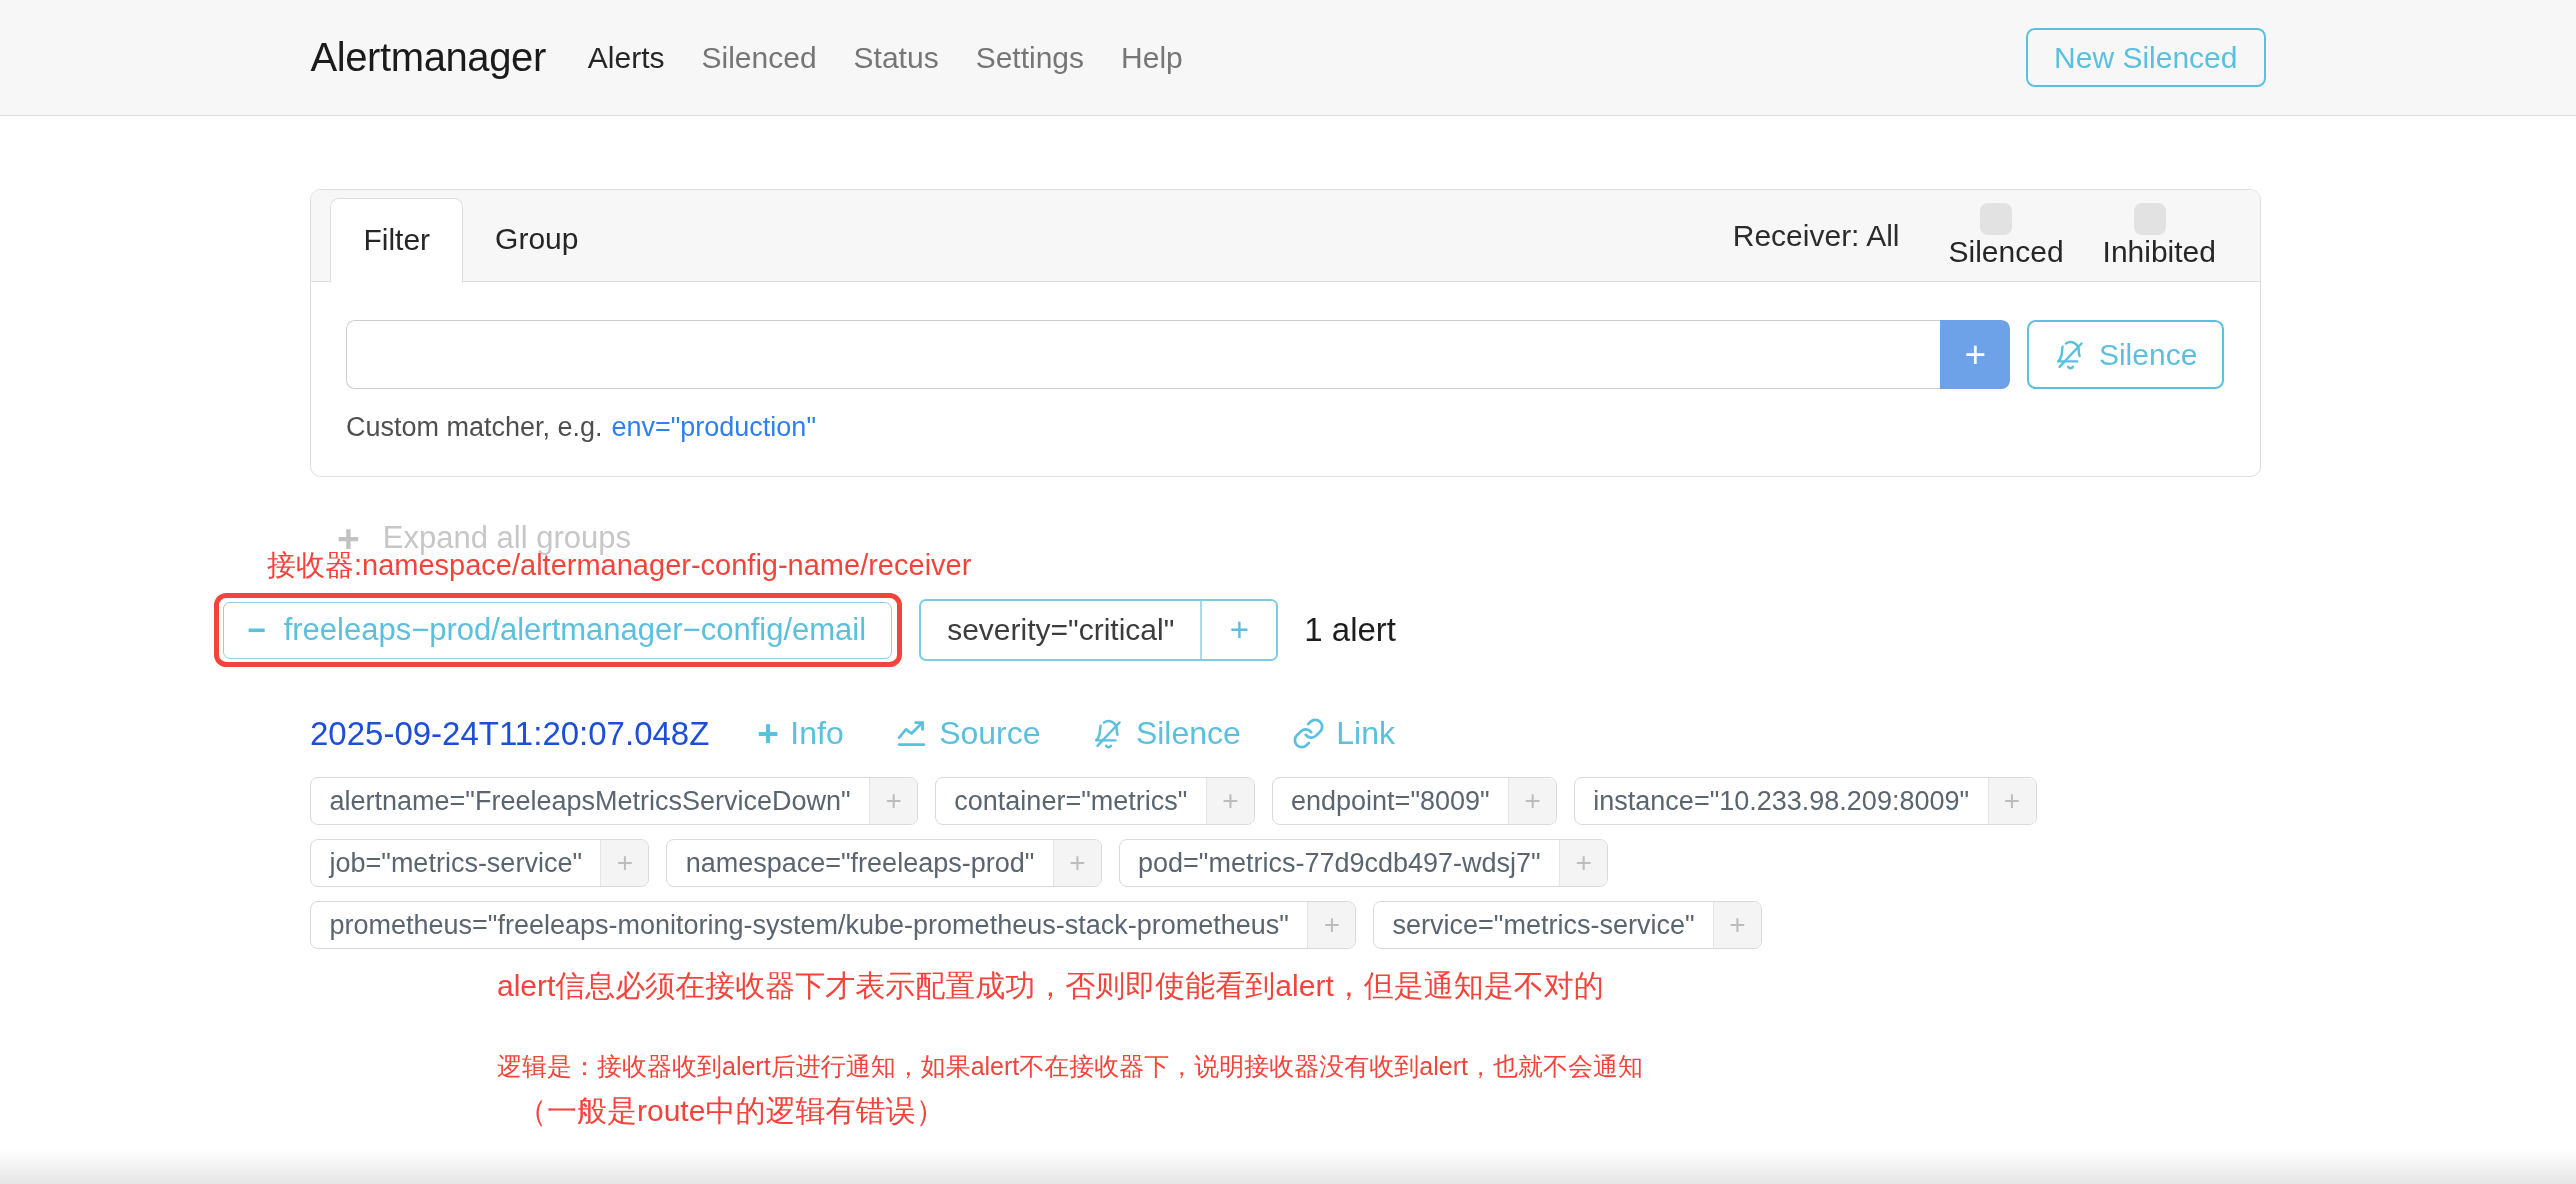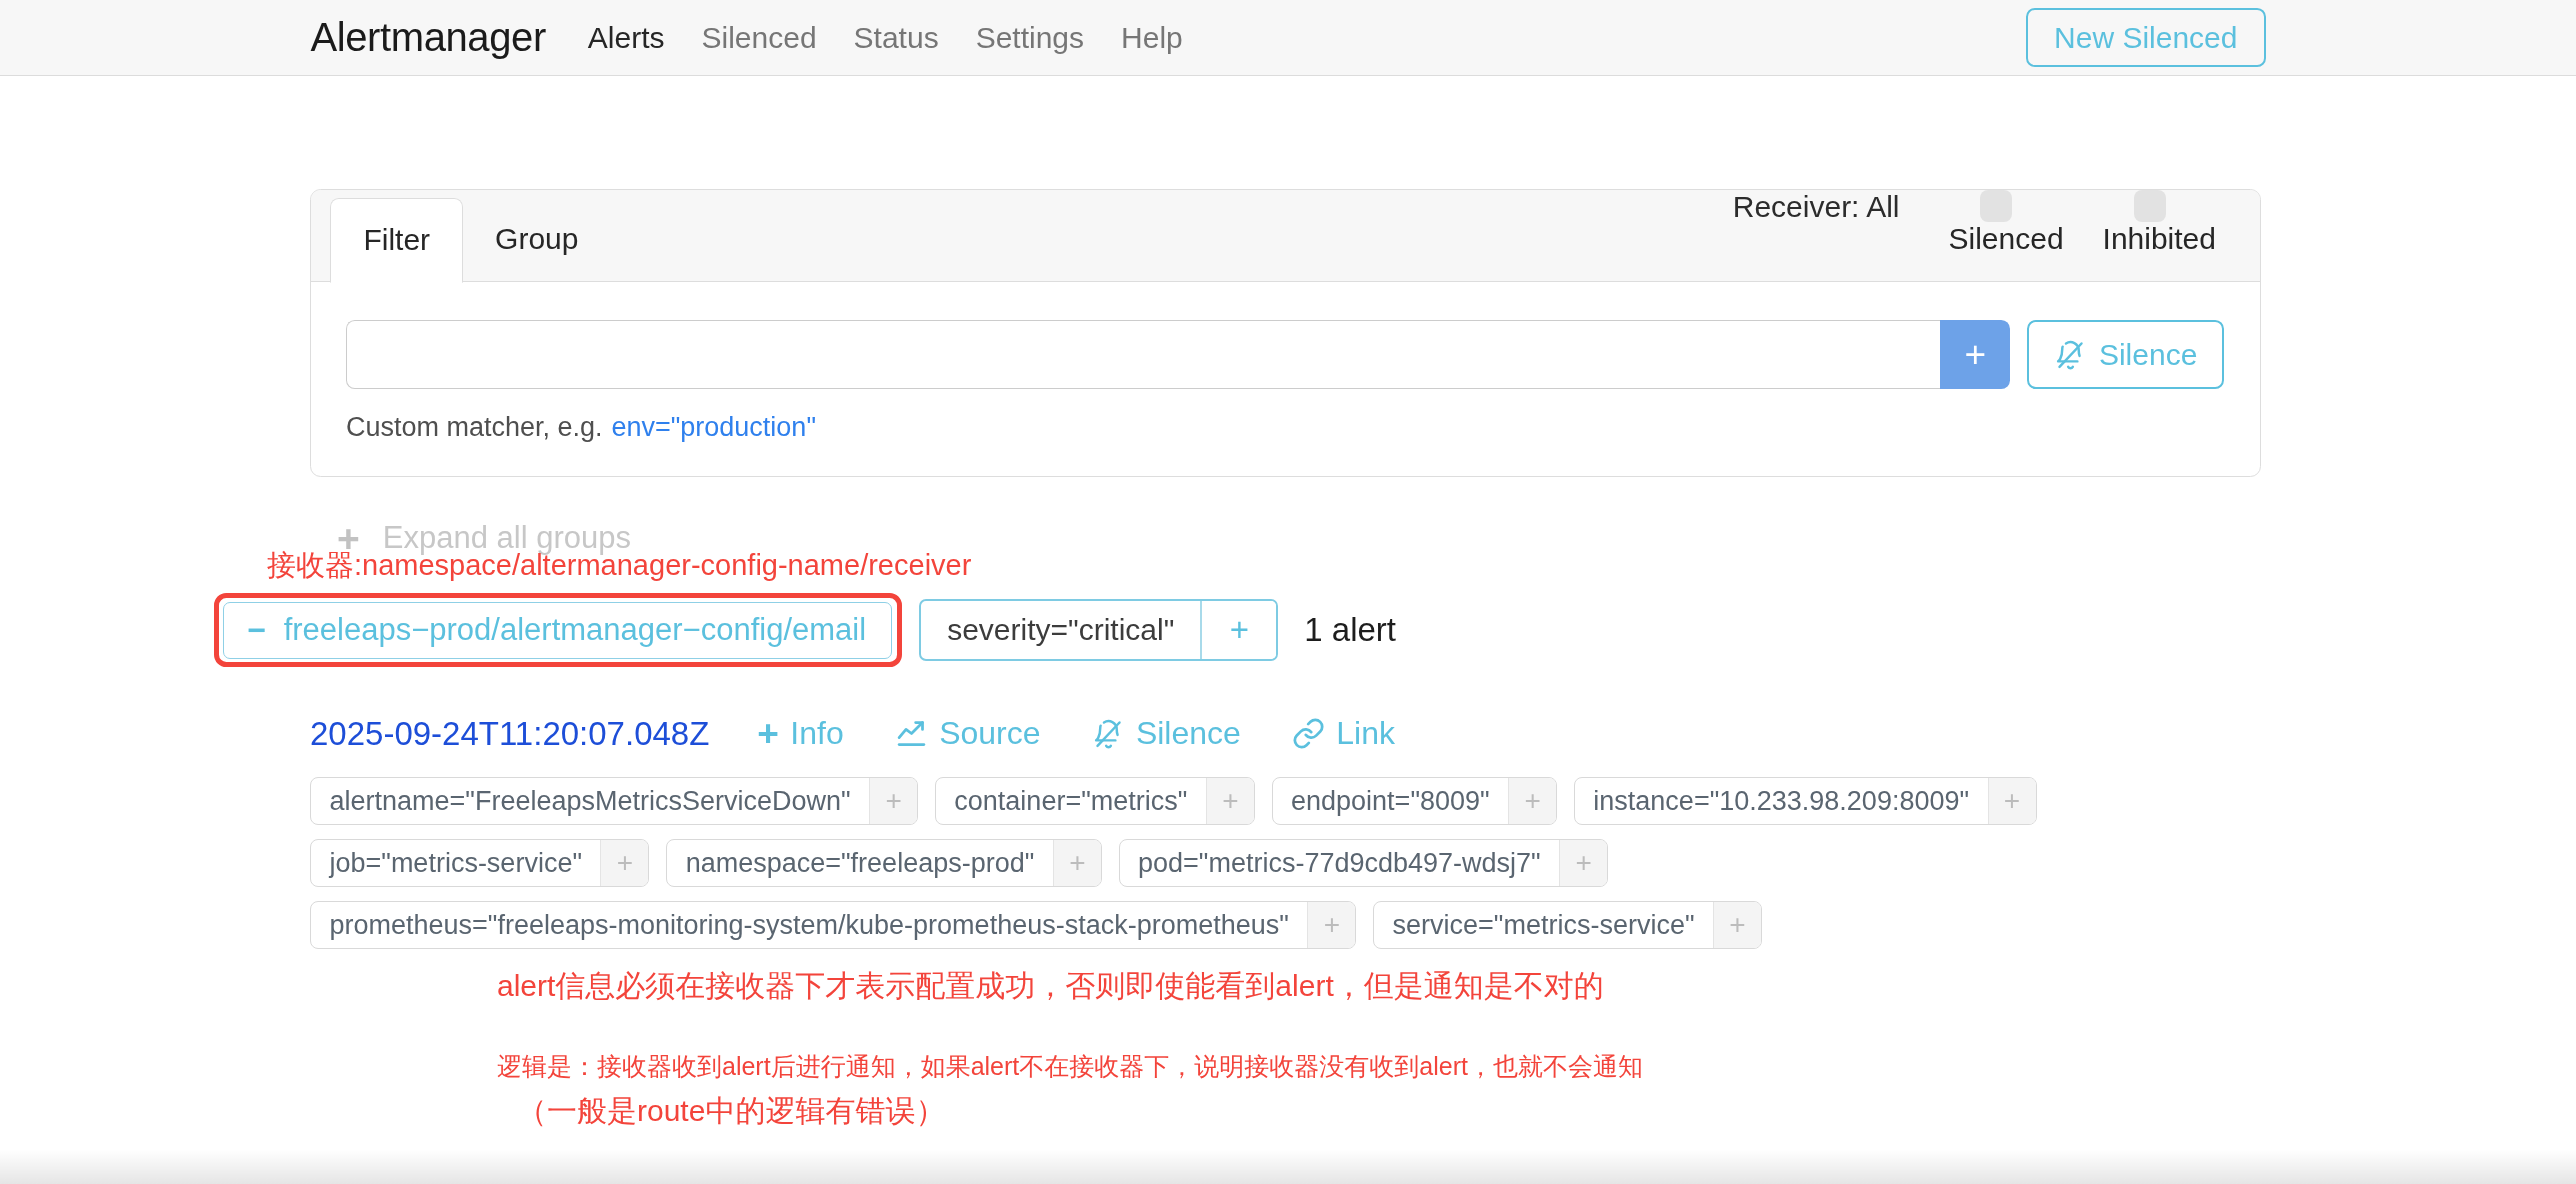--- a/index.html
+++ b/index.html
@@ -8,21 +8,21 @@
     position: relative; overflow: hidden;
     background: #ffffff;
     font-family: "Liberation Sans", sans-serif;
     color: #212121;
   }
   a { text-decoration: none; cursor: pointer; }
   button { font-family: "Liberation Sans", sans-serif; cursor: pointer; }
 
   
   .navbar {
-    position: absolute; top: 0; left: 0; right: 0; height: 76px;
+    position: absolute; top: 0; left: 0; right: 0; height: 116px;
     background: #f7f7f7; border-bottom: 1.8px solid #dcdcdc;
   }
   .nav-inner { width: 1955px; height: 100%; margin: 0 auto; display: flex; align-items: center; }
   .brand { font-size: 40px; font-weight: 500; color: #1b1b1b; margin-right: 42px; letter-spacing: -0.4px; }
   .nav-links { display: flex; align-items: center; }
   .nav-link { font-size: 30px; color: #767676; margin-right: 37px; }
   .nav-link.active { color: #262626; }
   .new-silence {
     margin-left: auto; background: transparent;
     border: 2.6px solid #5bc0de; color: #5bc0de;
@@ -40,21 +40,21 @@
     display: flex; align-items: flex-end; padding: 0 44px 0 19.4px; position: relative;
   }
   .tab { font-size: 30px; color: #262626; padding: 17px 32px; height: 85px;
          display: flex; align-items: center; }
   .tab.active {
     background: #fff; border: 1.8px solid #dddddd; border-bottom: 1.8px solid #ffffff;
     border-radius: 8.8px 8.8px 0 0; margin-bottom: -1.8px;
   }
   .header-right {
     position: absolute; right: 44px; top: 0; height: 92px;
-    display: flex; align-items: flex-start;
+    display: flex; align-items: center;
   }
   .receiver-filter { font-size: 30px; color: #2c2c2c; margin-right: 49px; cursor: pointer; }
   .cb-wrap { display: flex; align-items: center; margin-right: 39px; flex-direction: column; }
   .cb-wrap:last-child { margin-right: 0; }
   .checkbox { width: 32px; height: 32px; border-radius: 8px; background: #e2e2e2; margin-right: 19.4px; cursor: pointer; flex: none; }
   .cb-label { font-size: 30px; color: #262626; }
 
   .card-body { padding: 38px 36px 0 35px; }
   .input-row { display: flex; align-items: stretch; height: 69px; }
   .matcher-input {

